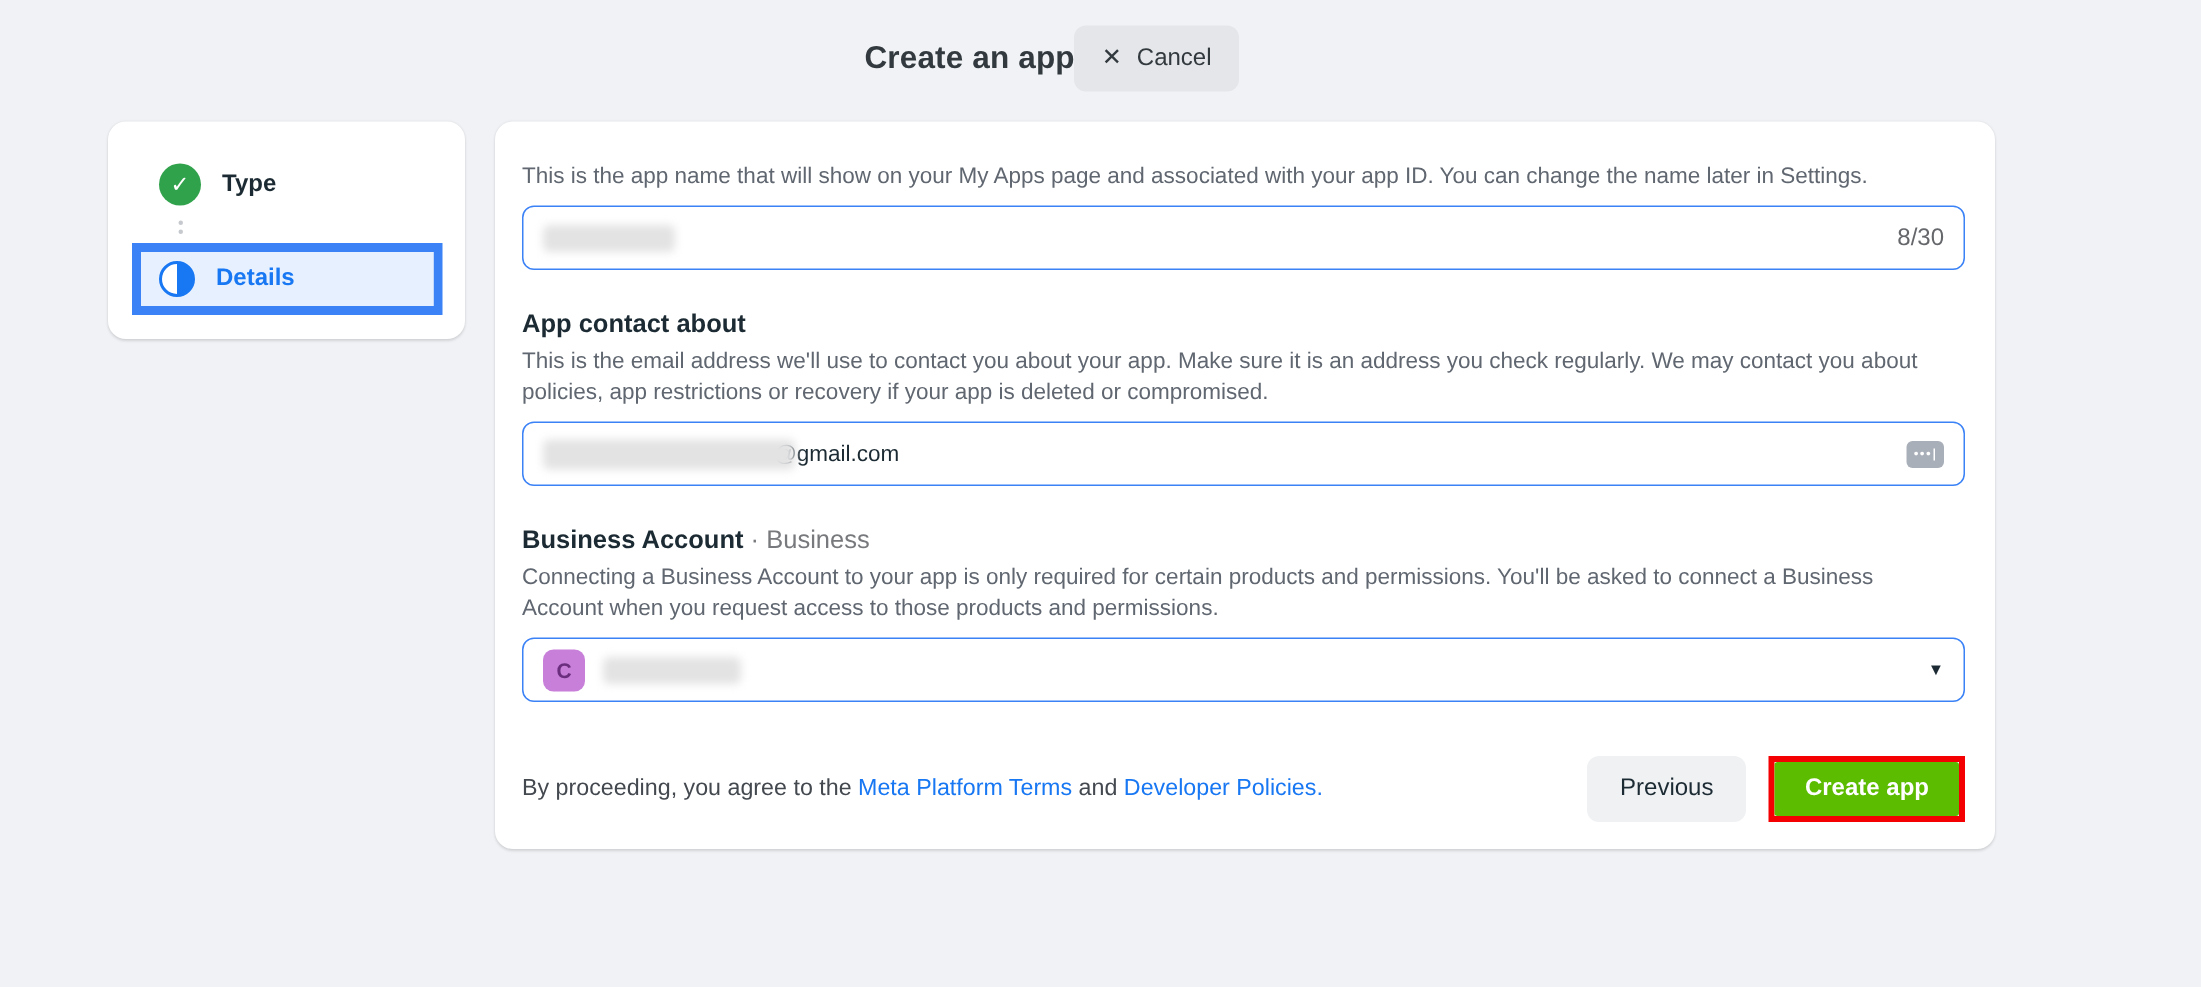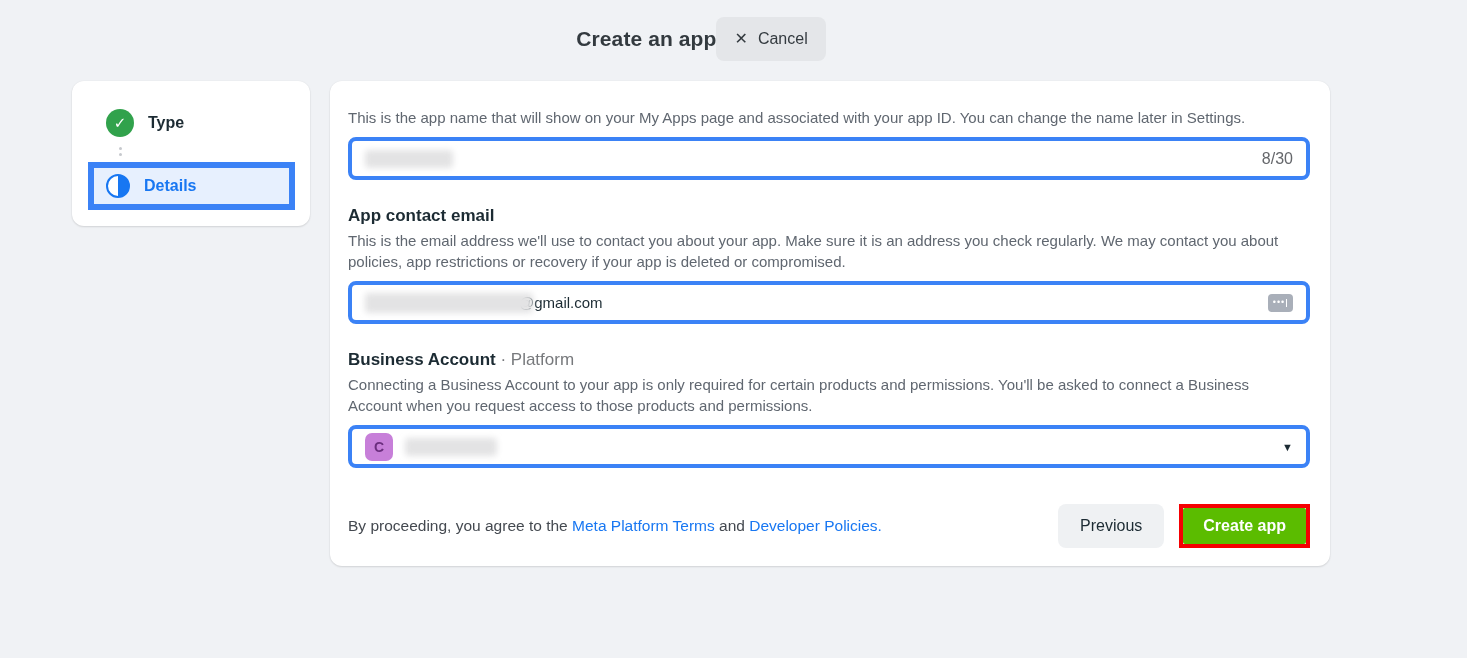--- a/index.html
+++ b/index.html
@@ -54,21 +54,21 @@
   .form-card {
     flex: 1; background: #fff; border-radius: 12px;
     box-shadow: 0 1px 2px rgba(0,0,0,.12), 0 0 2px rgba(0,0,0,.05);
     padding: 22px 20px 18px 18px;
   }
   .section + .section { margin-top: 26px; }
   .section-heading { font-size: 17px; font-weight: 700; color: #1C2B33; }
   .optional-tag { color: #77797C; font-weight: 400; }
   .section-desc { font-size: 15px; color: #606770; line-height: 21px; margin-top: 4px; max-width: 945px; }
   .input-box {
-    margin-top: 9px; height: 43px; border: 4px solid #3b82f6; border-radius: 8px;
+    margin-top: 9px; height: 43px; border: 1px solid #3b82f6; border-radius: 8px;
     display: flex; align-items: center; justify-content: space-between;
     padding: 0 13px; background: #fff; cursor: text; gap: 42px;
   }
   .input-left { display: flex; align-items: center; }
   .blob { background: #E3E3E4; border-radius: 4px; filter: blur(3px); }
   .blob.app-name { width: 88px; height: 18px; }
   .blob.email { width: 168px; height: 20px; }
   .blob.business { width: 92px; height: 18px; }
   .char-counter { font-size: 16px; color: #65676B; }
   .email-domain { font-size: 15px; color: #1C2B33; margin-left: -14px; }
@@ -141,33 +141,33 @@
         <div class="section-desc">This is the app name that will show on your My Apps page and associated with your app ID. You can change the name later in Settings.</div>
         <div class="input-box">
           <div class="input-left">
             <span class="blob app-name"></span>
           </div>
           <span class="char-counter">8/30</span>
         </div>
       </div>
 
       <div class="section">
-        <div class="section-heading">App contact email</div>
+        <div class="section-heading">App contact about</div>
         <div class="section-desc">This is the email address we'll use to contact you about your app. Make sure it is an address you check regularly. We may contact you about policies, app restrictions or recovery if your app is deleted or compromised.</div>
         <div class="input-box">
           <div class="input-left">
             <span class="blob email"></span>
             <span class="email-domain">@gmail.com</span>
           </div>
           <button class="autofill-icon">•••</button>
         </div>
       </div>
 
       <div class="section">
-        <div class="section-heading"><span>Business Account</span><span class="optional-tag"> · Platform</span></div>
+        <div class="section-heading"><span>Business Account</span><span class="optional-tag"> · Business</span></div>
         <div class="section-desc">Connecting a Business Account to your app is only required for certain products and permissions. You'll be asked to connect a Business Account when you request access to those products and permissions.</div>
         <div class="input-box dropdown-box">
           <div class="input-left">
             <span class="business-avatar">C</span>
             <span class="blob business"></span>
           </div>
           <span class="chevron-down">▼</span>
         </div>
       </div>
 

